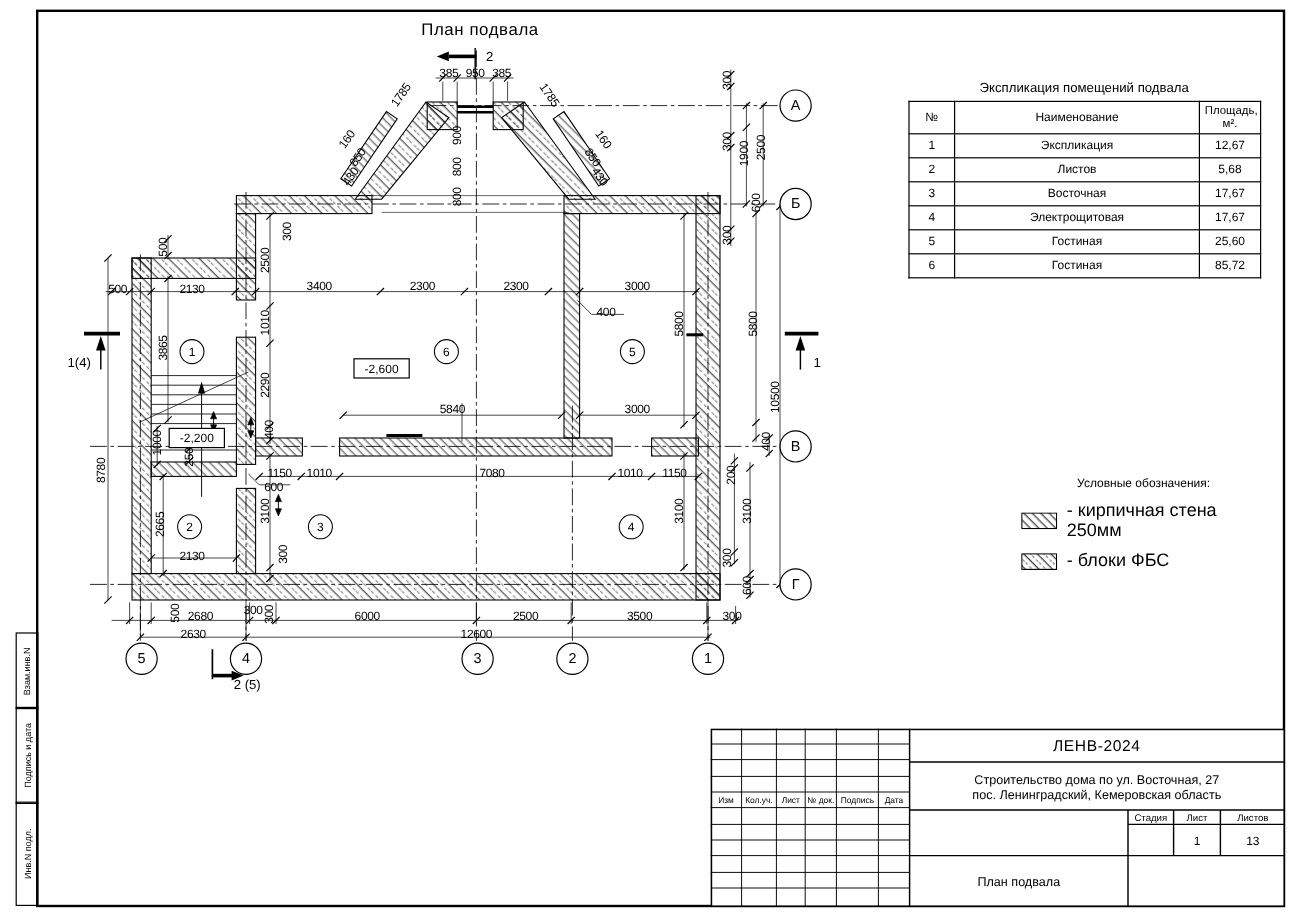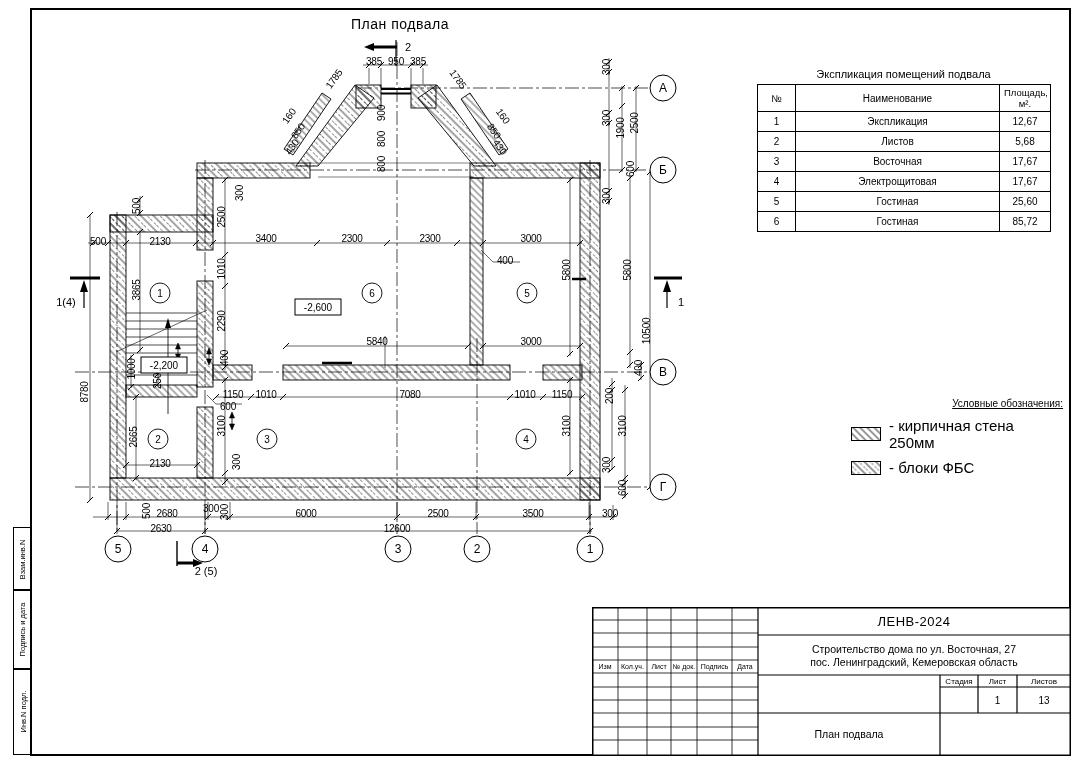--- a/index.html
+++ b/index.html
@@ -12,21 +12,21 @@
   .rt-title{text-align:center;font-size:11px;margin-bottom:4px;}
   table.rtab{border-collapse:collapse;width:293px;border:1.5px solid #000;table-layout:fixed;}
   table.rtab td,table.rtab th{border:1px solid #000;font-size:10px;font-weight:normal;padding:0 4px;}
   table.rtab th{height:26px;}
   table.rtab td{height:19px;text-align:center;}
   td.c-name{text-align:left;padding-left:7px;}
   .c1{width:38px;} .c2{width:204px;} .c3{width:51px;}
   .hdr-area{line-height:11px;font-size:9.5px;}
   
   .legend{position:absolute;left:843px;top:398px;width:220px;}
-  .lg-title{text-align:right;font-size:10px;text-decoration:underline;margin-bottom:8px;}
+  .lg-title{text-align:center;font-size:10px;margin-bottom:8px;}
   .lg-item{display:flex;align-items:center;margin-bottom:8px;}
   .lg-item svg{margin-left:8px;margin-right:8px;flex:0 0 auto;}
   .lg-label{font-size:15px;}
   
   .sb{position:absolute;width:17px;border:1px solid #000;display:flex;align-items:center;justify-content:center;}
   .sb span{transform:rotate(-90deg);white-space:nowrap;font-size:7.5px;}
   
   text{font-family:"Liberation Sans",sans-serif;fill:#000;}
   .dim{font-size:10px;letter-spacing:-.3px;}
   .bub{font-size:12px;}

